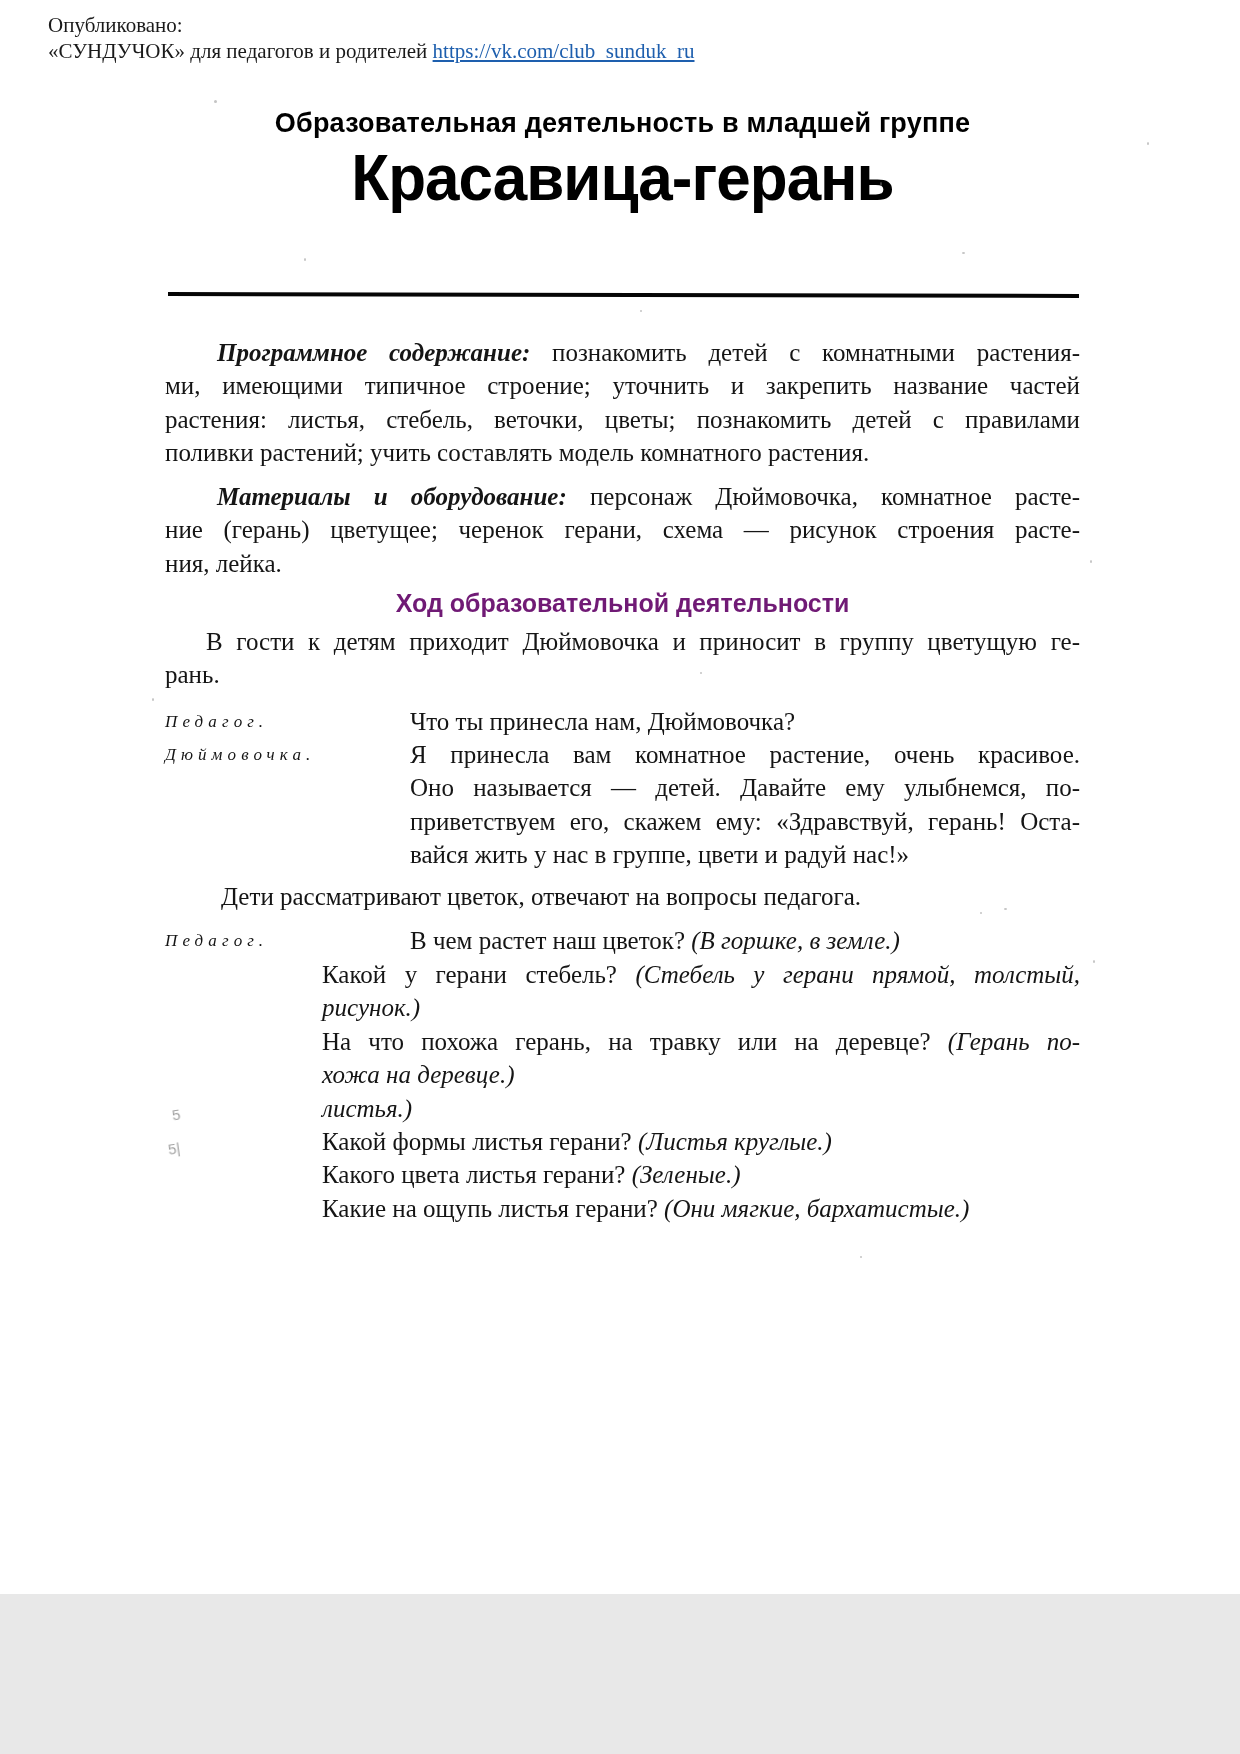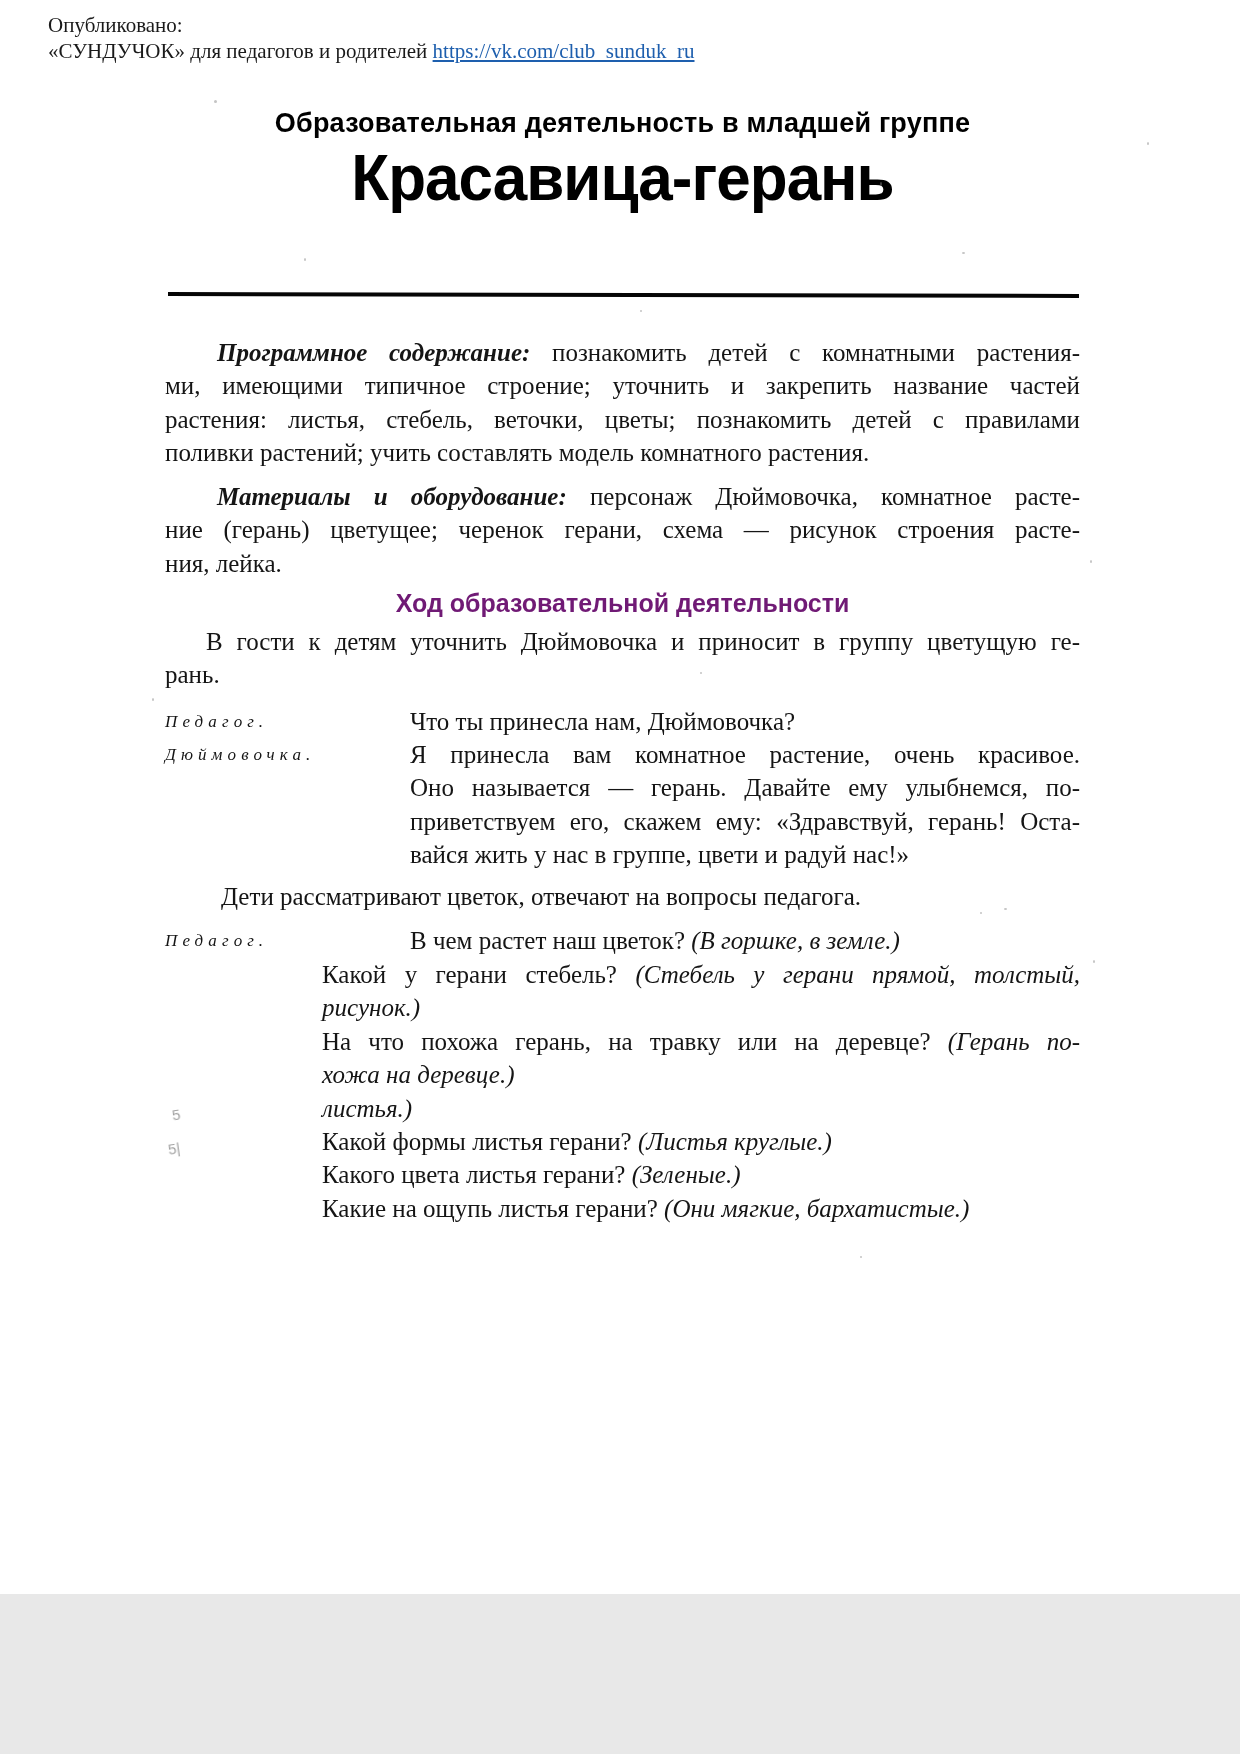--- a/index.html
+++ b/index.html
@@ -91,36 +91,36 @@
 
   <div class="abs bodyblock" style="left:165px; top:480px;">
     <div class="bline fill indent"><span class="bi">Материалы и оборудование:</span><span> персонаж Дюймовочка, комнатное расте-</span></div>
     <div class="bline fill">ние (герань) цветущее; черенок герани, схема — рисунок строения расте-</div>
     <div class="bline">ния, лейка.</div>
   </div>
 
   <div class="abs sans section-heading">Ход образовательной деятельности</div>
 
   <div class="abs bodyblock" style="left:165px; top:625px;">
-    <div class="bline fill indent-sm">В гости к детям уточнить Дюймовочка и приносит в группу цветущую ге-</div>
+    <div class="bline fill indent-sm">В гости к детям приходит Дюймовочка и приносит в группу цветущую ге-</div>
     <div class="bline">рань.</div>
   </div>
 
   <div class="drow" style="top:705px;">
     <div class="dname">Педагог.</div>
     <div class="dtext">
       <div class="bline">Что ты принесла нам, Дюймовочка?</div>
     </div>
   </div>
 
   <div class="drow" style="top:738px;">
     <div class="dname">Дюймовочка.</div>
     <div class="dtext">
       <div class="bline fill">Я принесла вам комнатное растение, очень красивое.</div>
-      <div class="bline fill">Оно называется — герань. Давайте ему улыбнемся, по-</div>
+      <div class="bline fill">Оно называется — детей. Давайте ему улыбнемся, по-</div>
       <div class="bline fill">приветствуем его, скажем ему: «Здравствуй, герань! Оста-</div>
       <div class="bline">вайся жить у нас в группе, цвети и радуй нас!»</div>
     </div>
   </div>
 
   <div class="abs bodyblock" style="left:180px; top:880px;">
     <div class="bline indent-sm">Дети рассматривают цветок, отвечают на вопросы педагога.</div>
   </div>
 
   <div class="drow" style="top:924px;">

